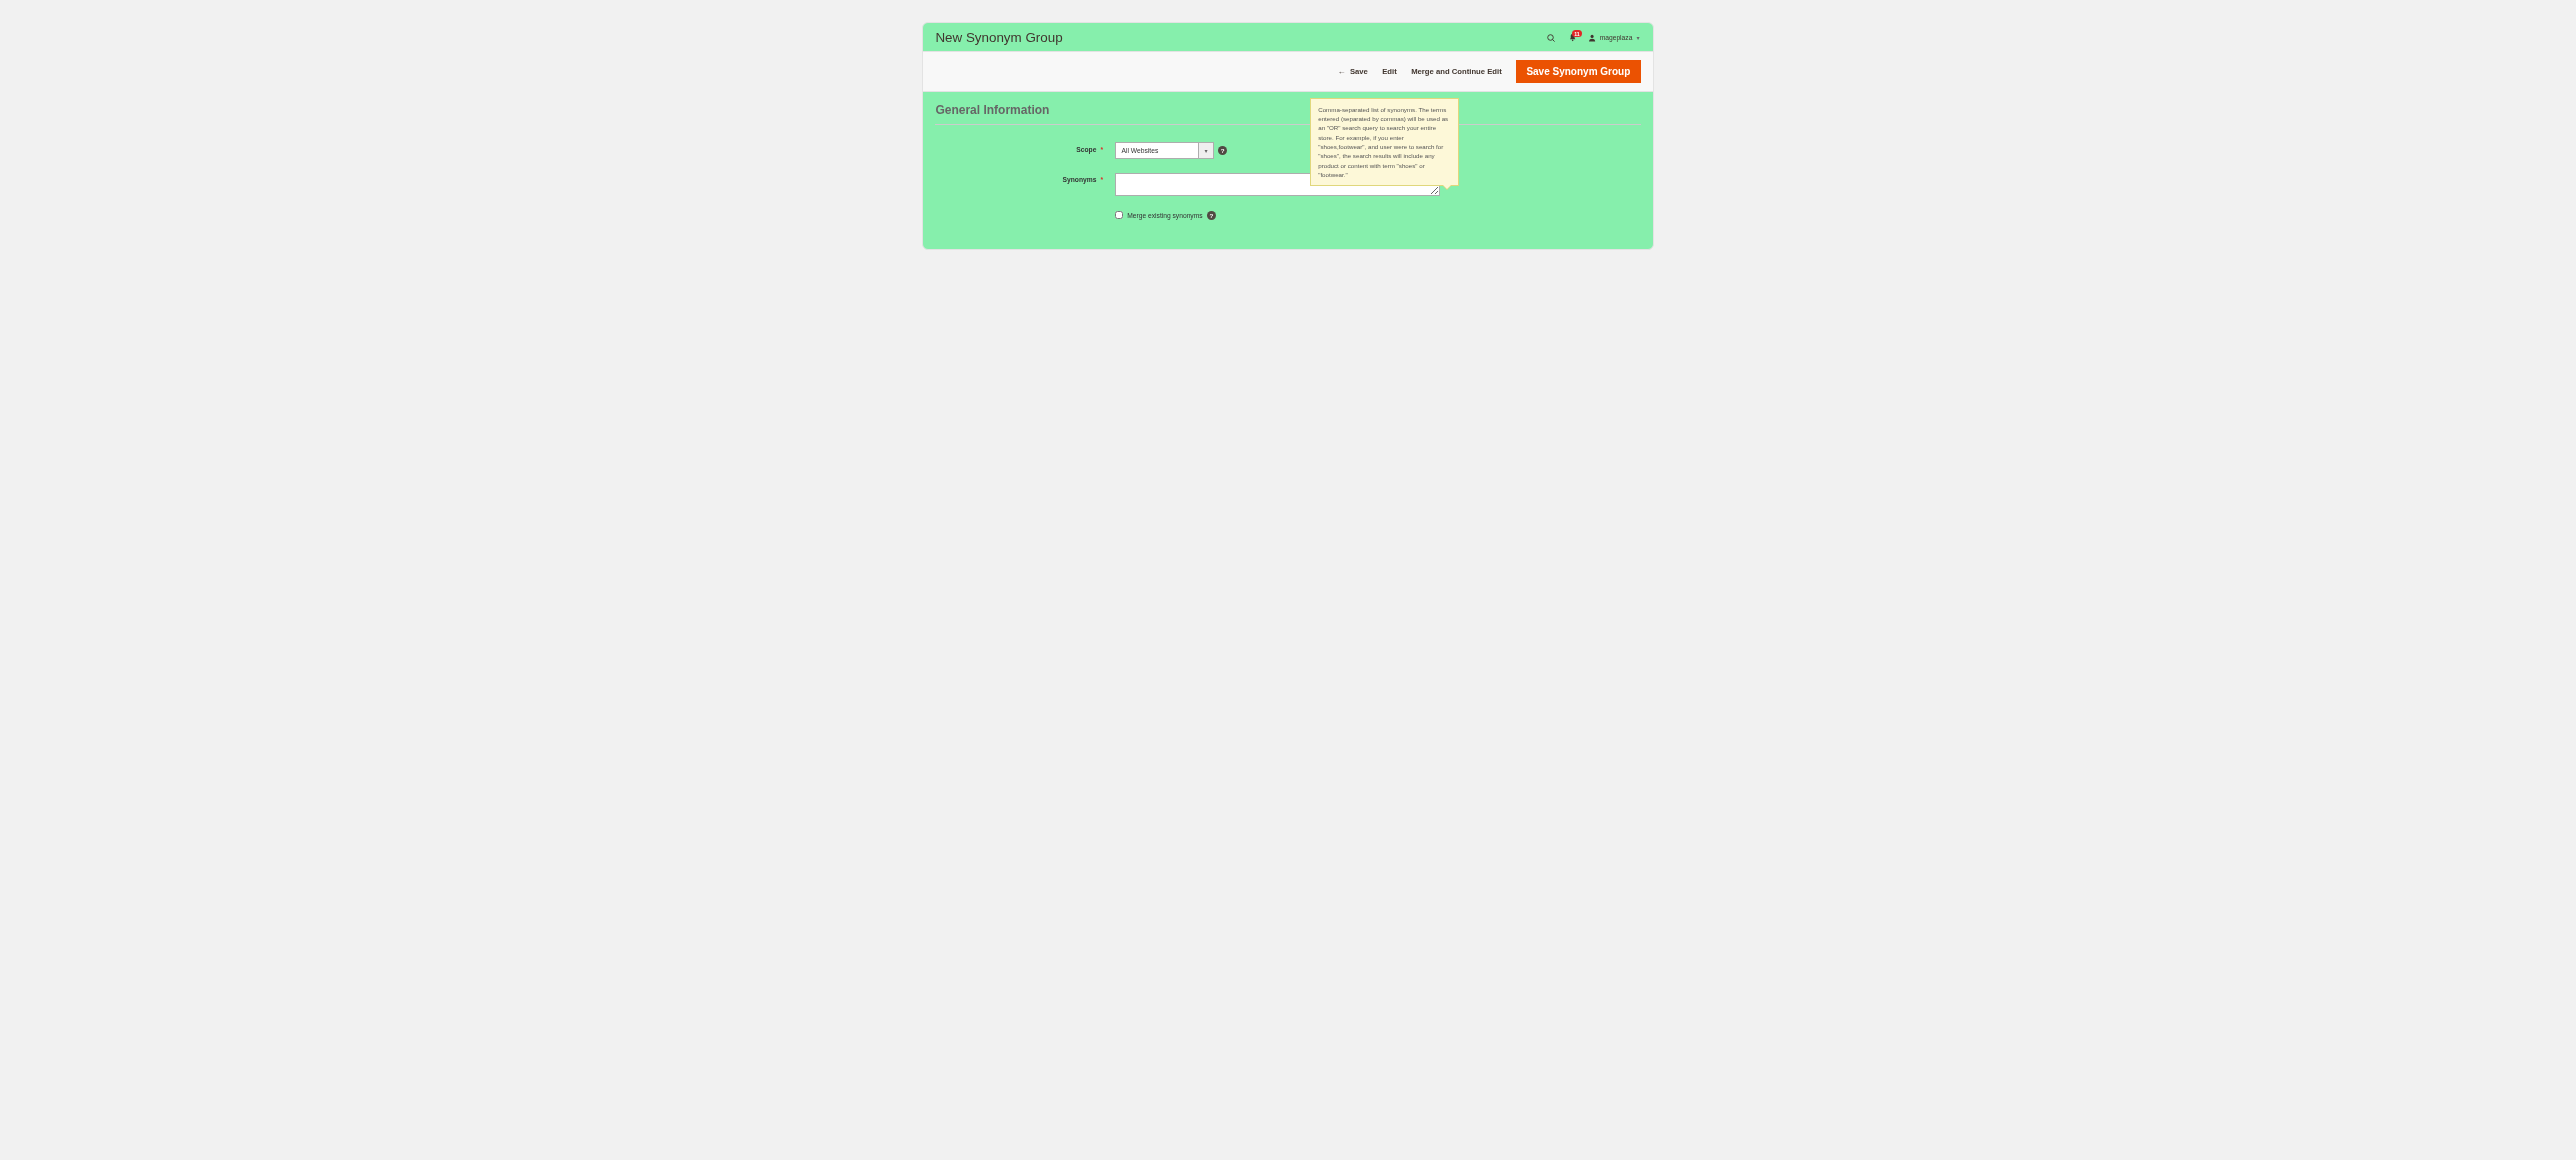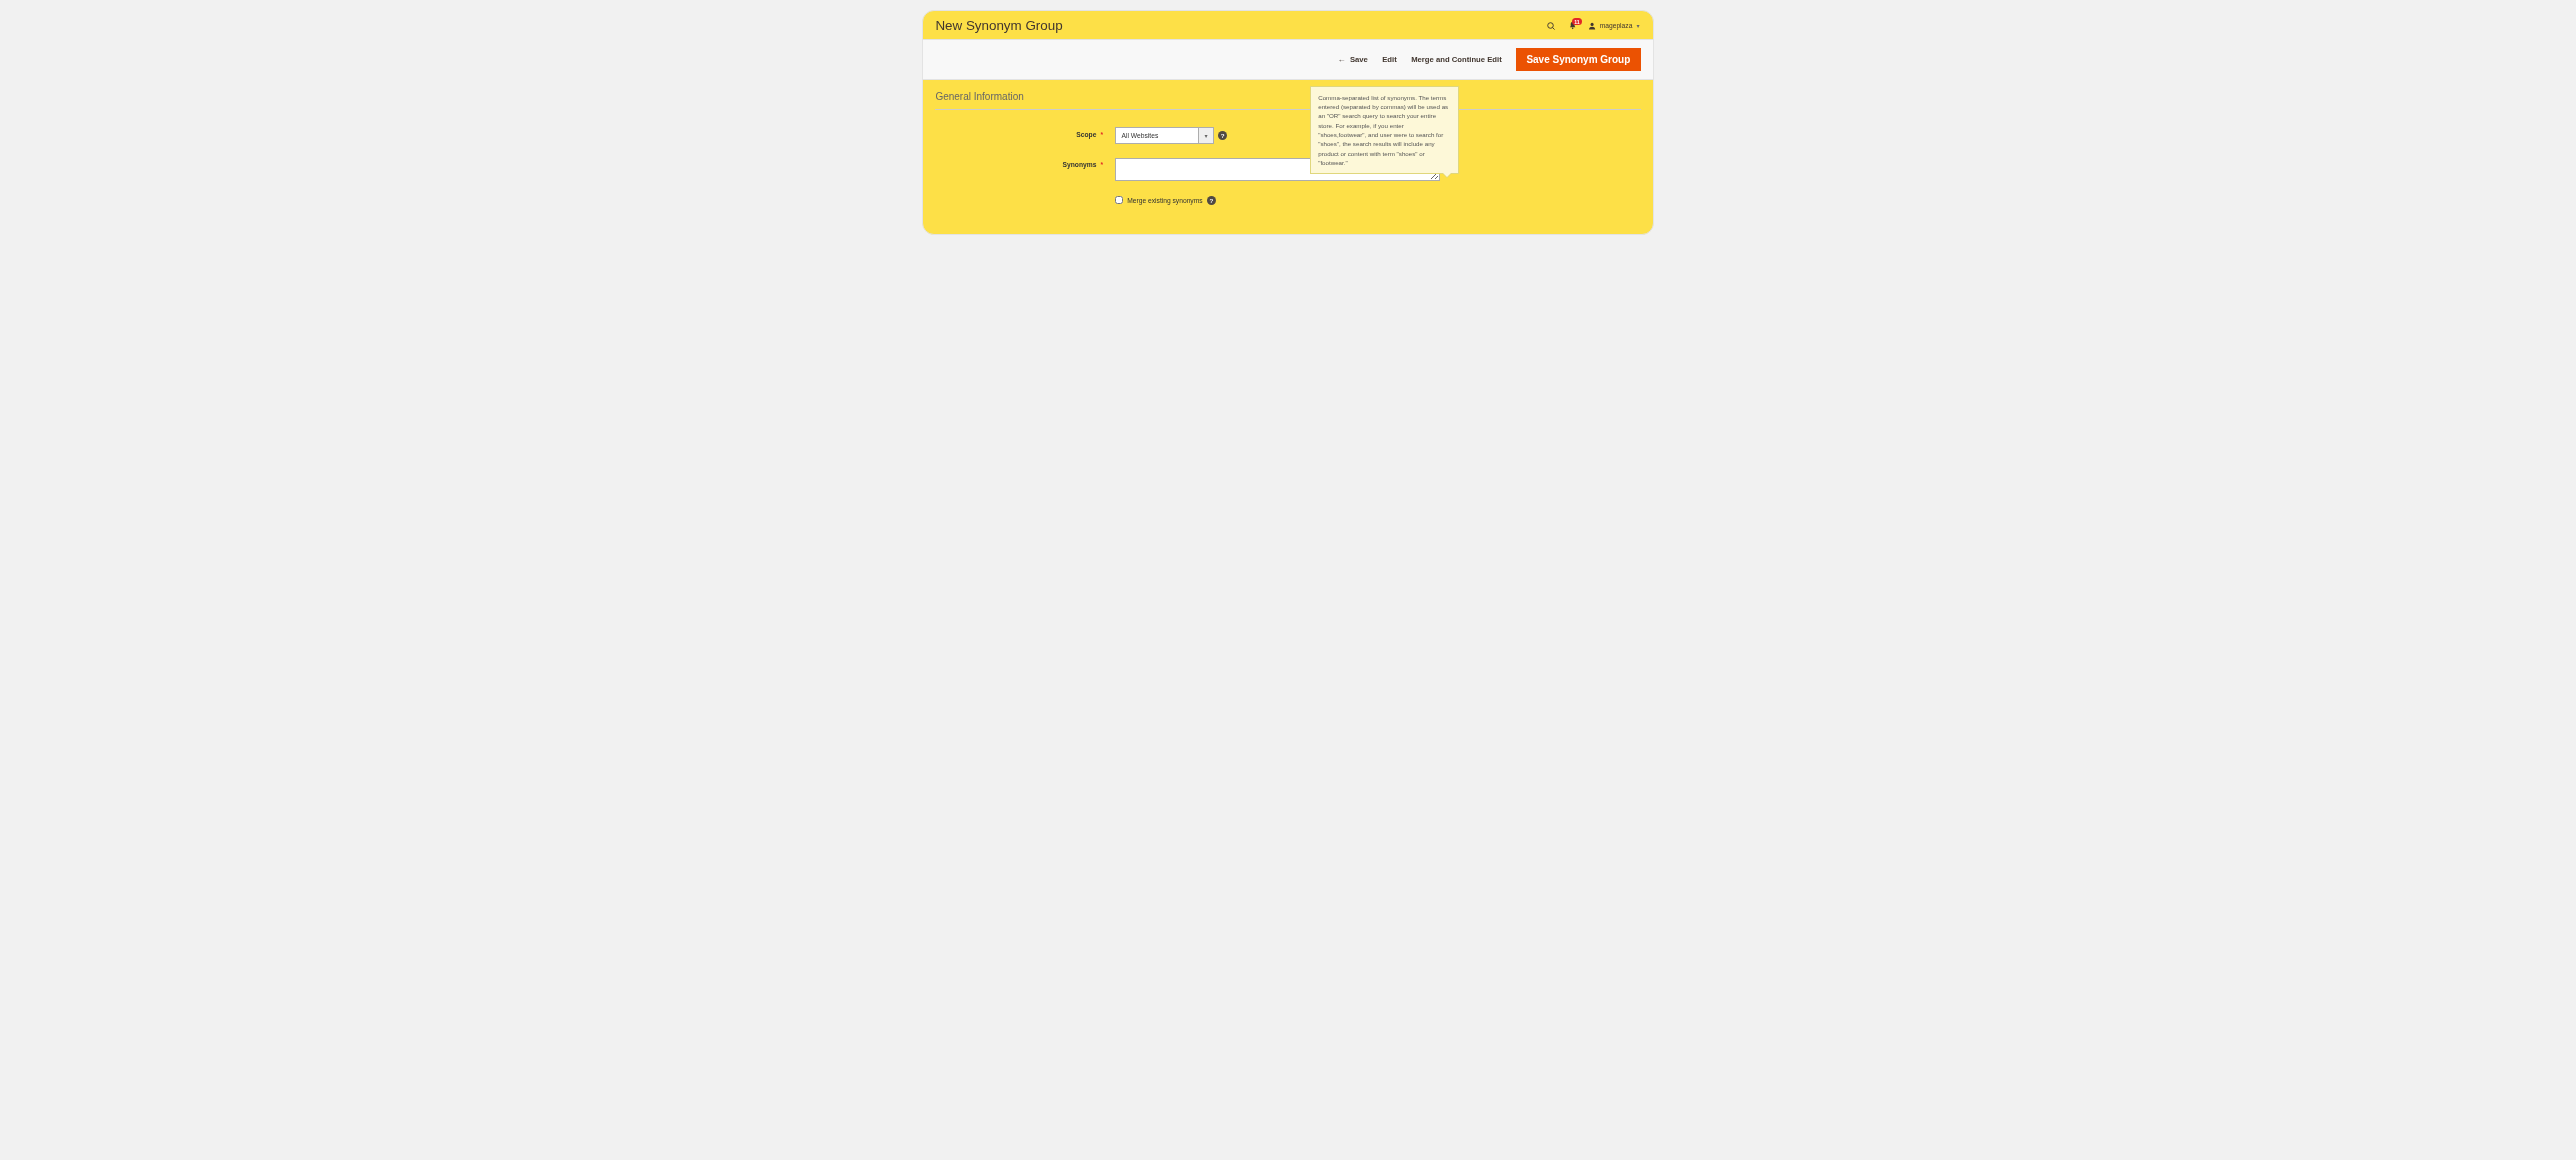--- a/index.html
+++ b/index.html
@@ -4,25 +4,25 @@
 <style>
   * { box-sizing: border-box; margin: 0; padding: 0; }
   body {
     background: #f1f1f1;
     font-family: 'Helvetica Neue', Helvetica, Arial, sans-serif;
     font-size: 7.2px;
     color: #333;
     padding: 10.3px;
   }
   .panel {
-    background: #fde047;
+    background: #86efac;
     border: 0.5px solid #e3e3e3;
-    border-radius: 12px;
+    border-radius: 6px;
     max-width: 732px;
-    margin: 0 auto;
+    margin: 12px auto;
   }
   
   .header-row {
     display: flex;
     align-items: center;
     justify-content: space-between;
     padding: 7.2px 12.4px 5.2px 12.4px;
   }
   .page-title {
     font-size: 13.4px;
@@ -92,23 +92,23 @@
     font-size: 10px;
     font-weight: 600;
     cursor: pointer;
   }
   
   .section {
     padding: 10.3px 12.4px 14.4px 12.4px;
     position: relative;
   }
   .section-title {
-    font-size: 10px;
+    font-size: 12px;
     color: #666;
-    font-weight: 400;
+    font-weight: 700;
     padding-bottom: 7.2px;
     border-bottom: 0.5px solid #ccc;
     margin-bottom: 17.5px;
   }
   .form-row {
     display: flex;
     align-items: flex-start;
     margin-bottom: 14.4px;
   }
   .form-label {

